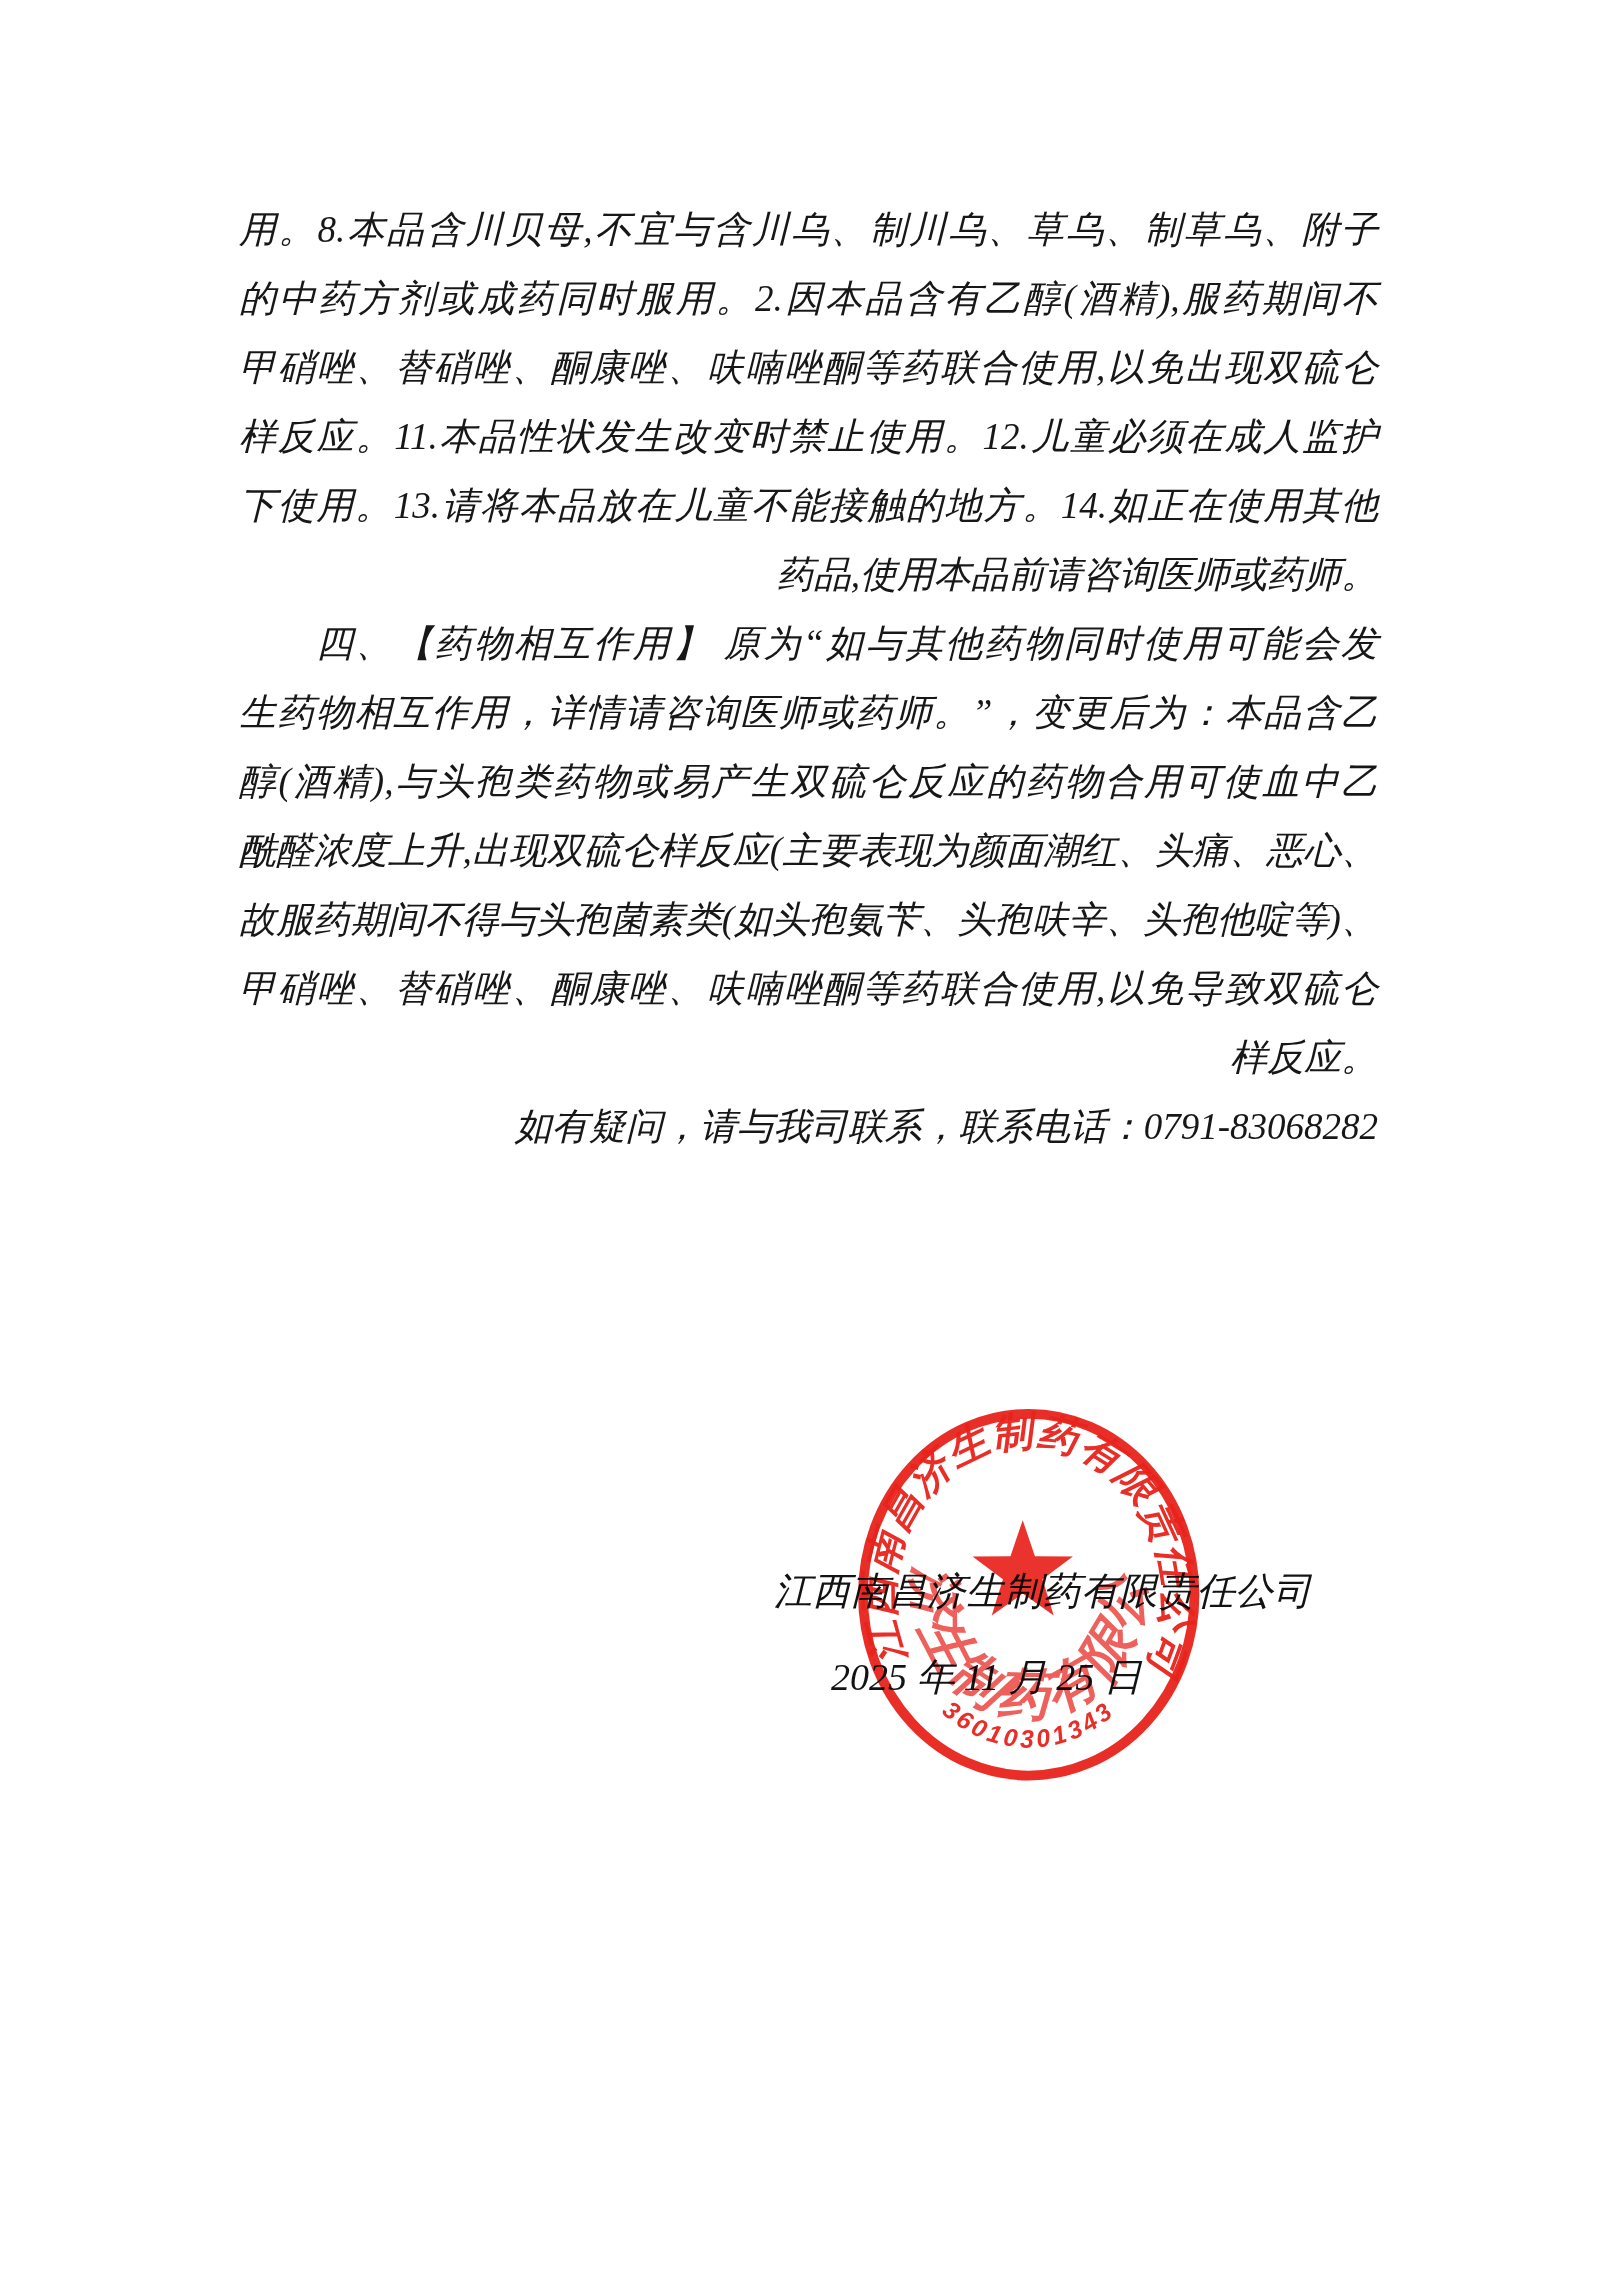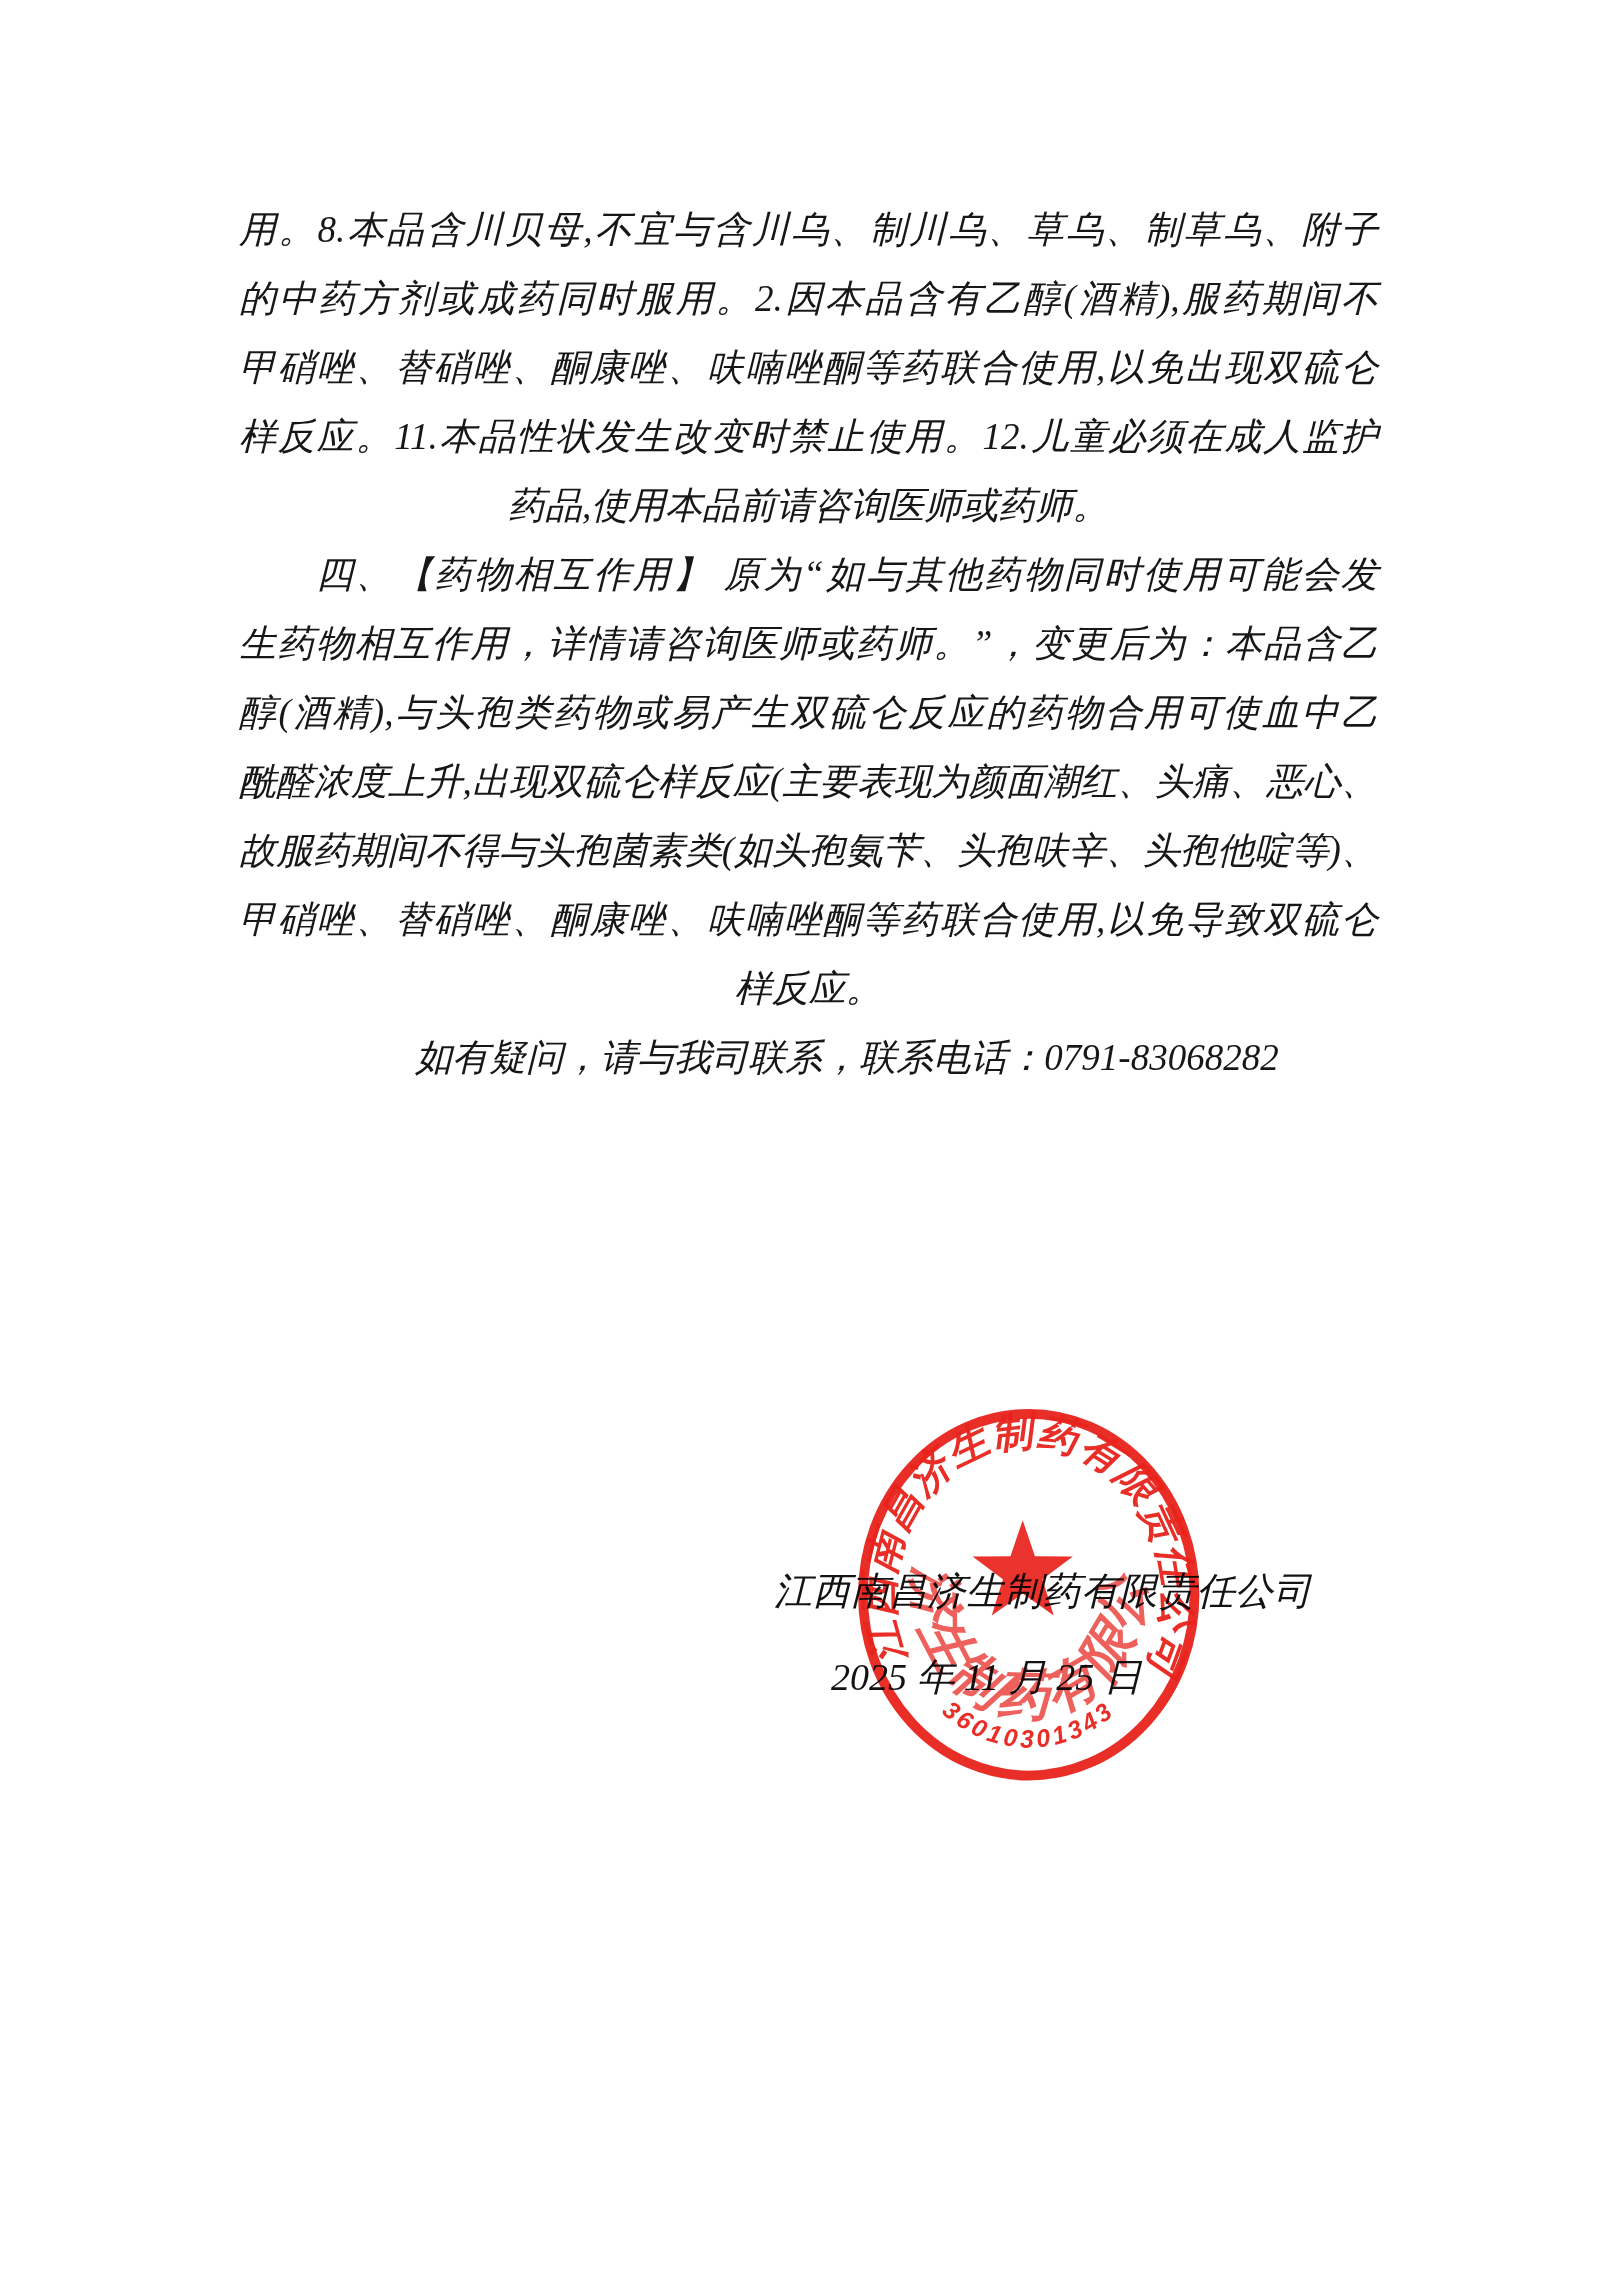--- a/index.html
+++ b/index.html
@@ -15,21 +15,21 @@
   .body-text {
     position:absolute;
     left:239px; top:195px; width:1139px;
     z-index:3;
     mix-blend-mode:multiply;
   }
   .line {
     font-size:37px;
     height:69px; line-height:69px;
     white-space:nowrap;
-    text-align:center;
+    text-align:right;
     color:#171717;
   }
   .line.just {
     white-space:normal;
     text-align:justify;
     text-align-last:justify;
   }
   .line.ind { text-indent:77px; }
   .sig-company {
     position:absolute; left:774px; top:1567px;
@@ -57,20 +57,21 @@
 </head>
 <body>
 
 <div class="page">
 
   <div class="body-text">
       <div class="line just">用。8.本品含川贝母,不宜与含川乌、制川乌、草乌、制草乌、附子</div>
       <div class="line just">的中药方剂或成药同时服用。2.因本品含有乙醇(酒精),服药期间不</div>
       <div class="line just">甲硝唑、替硝唑、酮康唑、呋喃唑酮等药联合使用,以免出现双硫仑</div>
       <div class="line just">样反应。11.本品性状发生改变时禁止使用。12.儿童必须在成人监护</div>
+      <div class="line just">下使用。13.请将本品放在儿童不能接触的地方。14.如正在使用其他</div>
       <div class="line">药品,使用本品前请咨询医师或药师。</div>
       <div class="line just ind">四、【药物相互作用】 原为“如与其他药物同时使用可能会发</div>
       <div class="line just">生药物相互作用，详情请咨询医师或药师。”，变更后为：本品含乙</div>
       <div class="line just">醇(酒精),与头孢类药物或易产生双硫仑反应的药物合用可使血中乙</div>
       <div class="line just">酰醛浓度上升,出现双硫仑样反应(主要表现为颜面潮红、头痛、恶心、</div>
       <div class="line just">故服药期间不得与头孢菌素类(如头孢氨苄、头孢呋辛、头孢他啶等)、</div>
       <div class="line just">甲硝唑、替硝唑、酮康唑、呋喃唑酮等药联合使用,以免导致双硫仑</div>
       <div class="line">样反应。</div>
       <div class="line ind">如有疑问，请与我司联系，联系电话：0791-83068282</div>
     </div>

